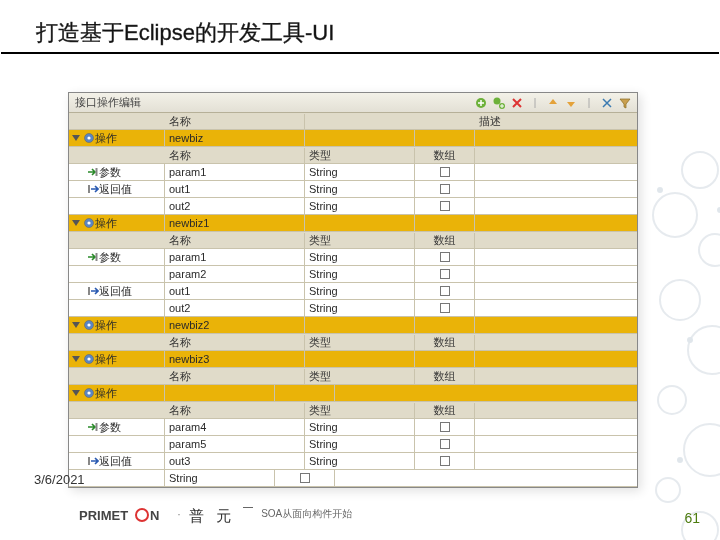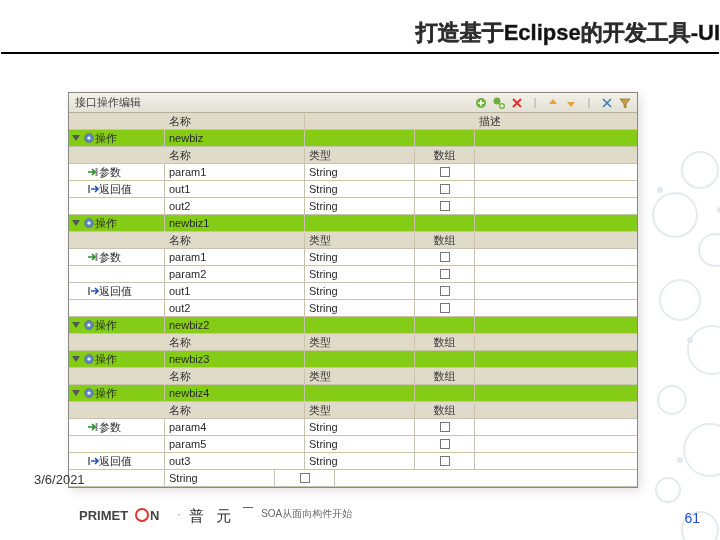--- a/index.html
+++ b/index.html
@@ -14,25 +14,24 @@
     position: absolute;
     right: -20px; top: 140px;
     width: 120px; height: 420px;
     opacity: 0.35;
     pointer-events: none;
   }
   .bg-dots circle { fill: none; stroke: #b8c4d0; stroke-width: 2; }
   .bg-dots .dot { fill: #a8b8c8; stroke: none; }
   .slide-title {
     font-size: 22px;
-    font-weight: bold;
+    font-weight: normal;
     color: #111;
     -webkit-text-stroke: 0.4px #333;
     padding: 18px 0 0 36px;
-    text-align: right;
   }
   hr.title-rule {
     border: none;
     border-top: 2px solid #000;
     margin: 4px 1px 0 1px;
   }
   .eclipse-panel {
     margin: 38px 0 0 68px;
     width: 570px;
     border: 1px solid #888;
@@ -54,21 +53,21 @@
   .toolbar { display: flex; gap: 2px; }
   .tb-ic {
     width: 16px; height: 16px;
     display: flex; align-items: center; justify-content: center;
     cursor: default;
   }
   .tb-ic svg { display: block; }
 
   .row { display: flex; height: 17px; border-bottom: 1px solid #c9c3ac; background: #fff; }
   .row.hdr { background: #e0dbc9; font-weight: normal; color: #333; align-items: flex-end; }
-  .row.op  { background: #84cc16; }
+  .row.op  { background: #eab308; }
   .cell { border-right: 1px solid #c9c3ac; display: flex; align-items: center; padding: 0 4px; overflow: hidden; white-space: nowrap; }
   .c0 { width: 96px; }
   .c1 { width: 140px; }
   .c2 { width: 110px; }
   .c3 { width: 60px; justify-content: center; }
   .c4 { flex: 1; border-right: none; }
   .ck { width: 10px; height: 10px; border: 1px solid #777; background: #fff; }
 
   .twist {
     display: inline-block;
@@ -85,21 +84,21 @@
 
   .footer {
     position: absolute; left: 34px; bottom: 14px; right: 20px;
     display: flex; align-items: flex-end; justify-content: space-between;
     font-size: 13px; color: #333;
   }
   .footer-left { display:flex; flex-direction:column; gap:20px; }
   .brand-row { display:flex; align-items:flex-start; gap:8px; font-size:12px; color:#333;margin-left:45px; }
   .brand-name { font-family:"Microsoft YaHei",sans-serif; font-size:15px; letter-spacing:4px; color:#333; }
   .logo-line { width:10px; height:1px; background:#666; }
-  .pagenum { font-size:14px; color:#1d4ed8;margin-left:20px; }
+  .pagenum { font-size:14px; color:#4d7c0f;margin-left:20px; }
 </style>
 </head>
 <body>
 
 <svg class="bg-dots" viewBox="0 0 120 420">
   <circle cx="80" cy="30" r="18"></circle>
     <circle cx="55" cy="75" r="22"></circle>
   <circle cx="95" cy="110" r="16"></circle>
     <circle cx="60" cy="160" r="20"></circle>
   <circle cx="92" cy="210" r="24"></circle>
@@ -370,21 +369,20 @@
       <div class="cell c0">
           <span class="twist"></span>
         <span class="gear-op">
             <svg viewBox="0 0 12 12">
               <circle cx="6" cy="6" r="4.5" fill="#5a86c4" stroke="#666" stroke-width="0.6"></circle>
               <circle cx="6" cy="6" r="1.6" fill="#fff"></circle>
             </svg>
           </span>
         <span>操作</span>
         </div>
-      <div class="cell c1">newbiz4</div>
       <div class="cell c2"></div>
         <div class="cell c3"></div>
         <div class="cell c4"></div>
       </div>
       <div class="row hdr">
       <div class="cell c0"></div>
         <div class="cell c1">名称</div>
       <div class="cell c2">类型</div>
         <div class="cell c3">数组</div>
         <div class="cell c4"></div>

